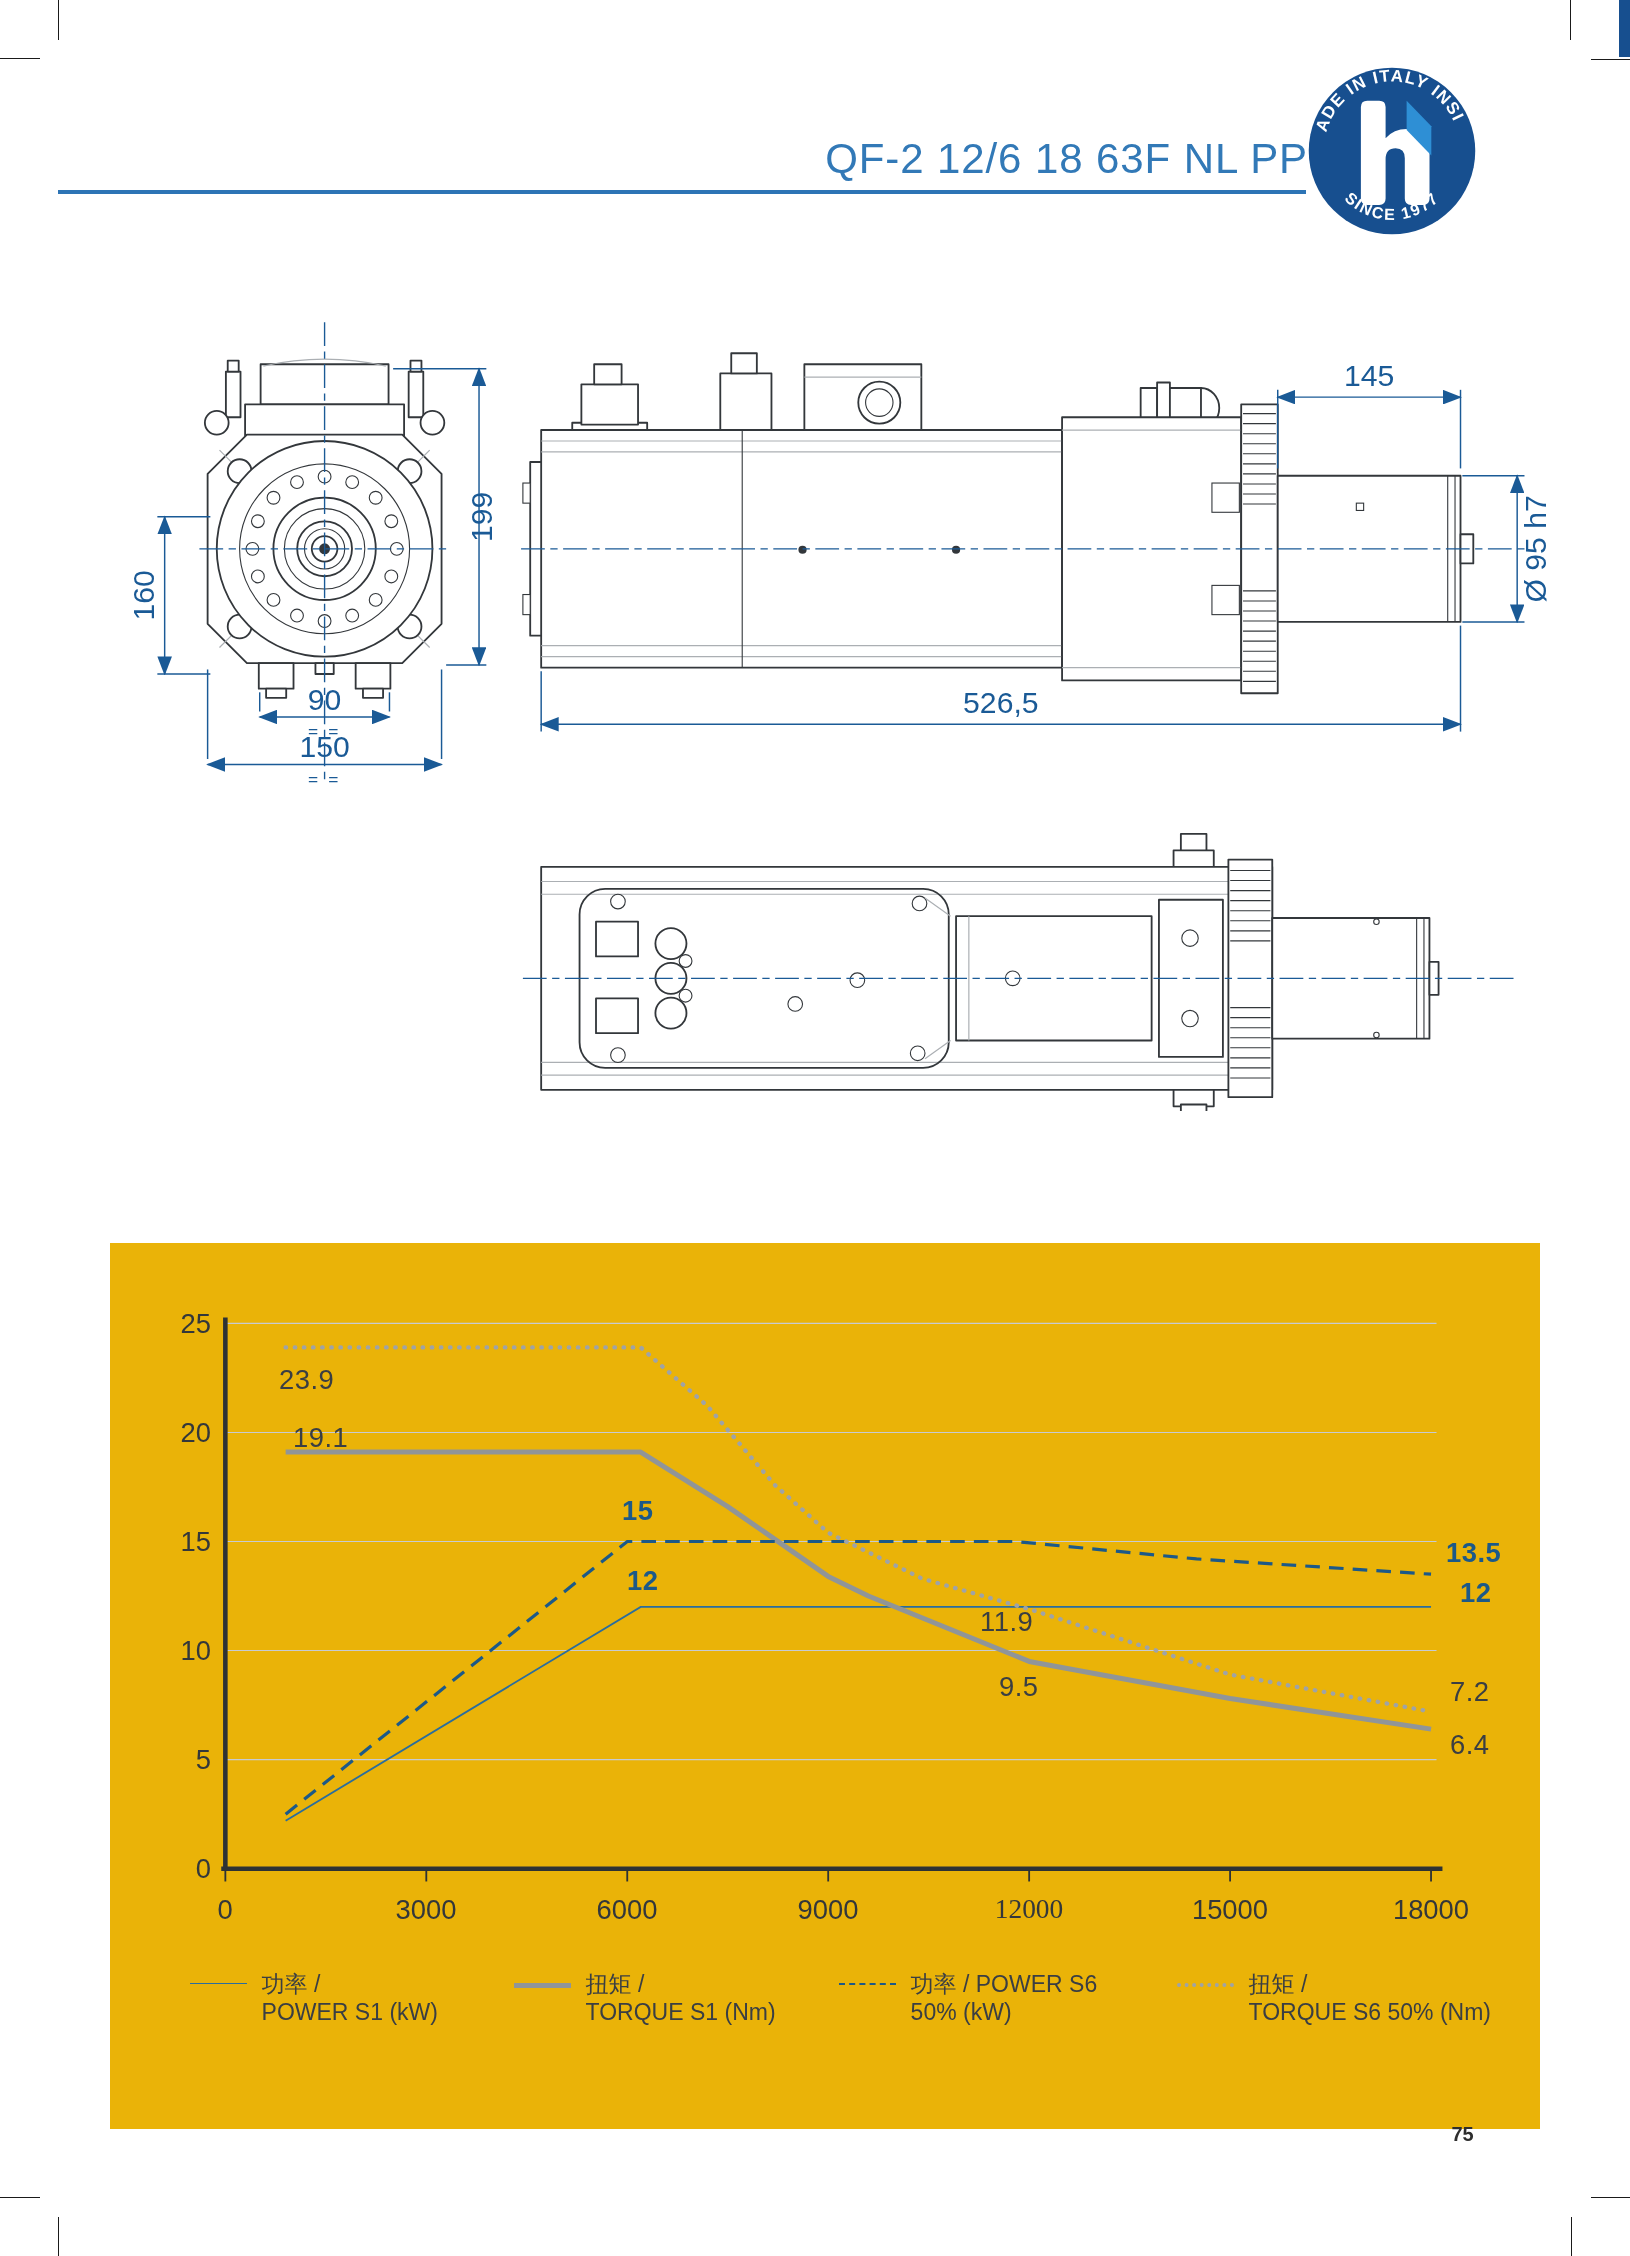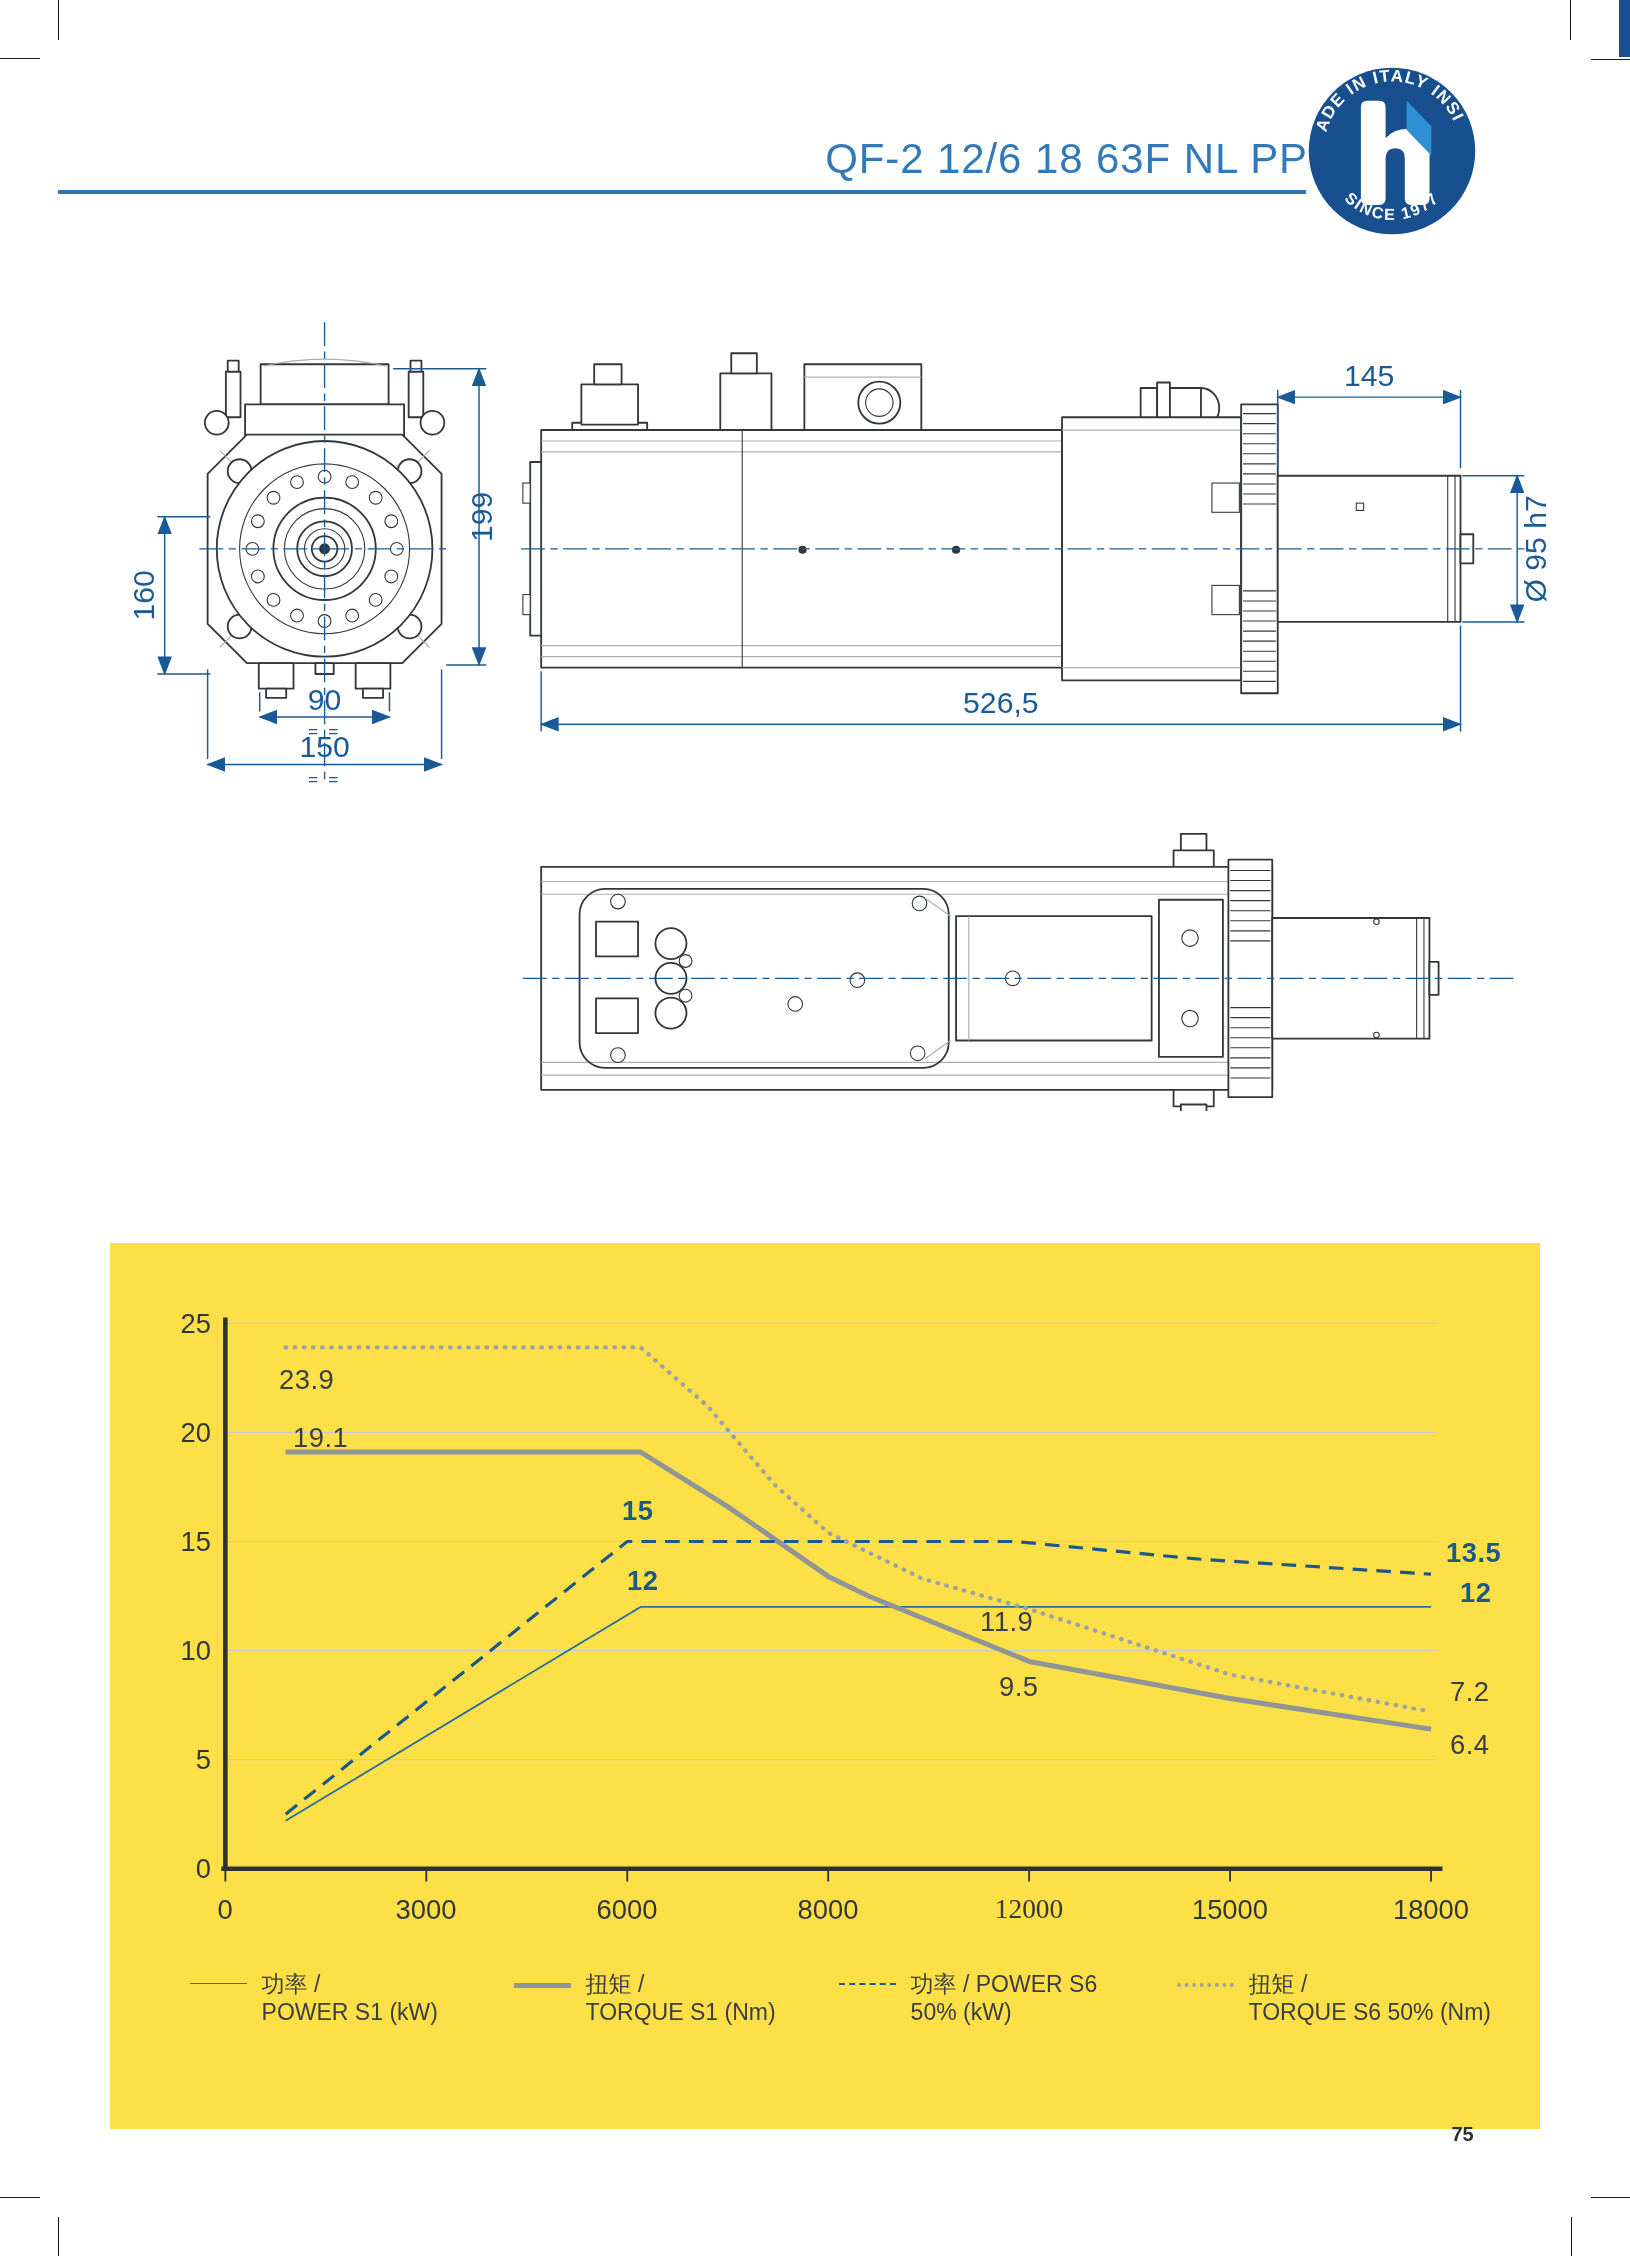--- a/index.html
+++ b/index.html
@@ -21,21 +21,21 @@
   .df{fill:#33373B;stroke:none;}
   .cl{stroke:#1A5A96;stroke-width:1.5;fill:none;stroke-dasharray:26 6 8 6;}
   .dim{stroke:#1A5A96;stroke-width:1.6;fill:none;}
   .dimtext{fill:#1A5A96;font-size:33px;font-family:"Liberation Sans",sans-serif;}
   .dimeq{fill:#1A5A96;font-size:19px;letter-spacing:3px;font-family:"Liberation Sans",sans-serif;}
   
   .section-bar{position:absolute;left:110px;top:1177px;width:1430px;height:66px;background:#2296D2;}
   .section-title{position:absolute;left:41px;top:9.1px;font-size:26.5px;font-weight:bold;
         letter-spacing:0.9px;color:#ffffff;}
   .section-subtitle{position:absolute;left:41px;top:37px;font-size:24px;color:rgba(255,255,255,0.55);}
-  .panel{position:absolute;left:110px;top:1243px;width:1430px;height:886px;background:#fde047;}
+  .panel{position:absolute;left:110px;top:1243px;width:1430px;height:886px;background:#eab308;}
   .panel svg{position:absolute;left:0;top:0;}
   .grid{stroke:#C7CBD2;stroke-width:1.2;}
   .tick{stroke:#2E3234;stroke-width:2;}
   .axis{stroke:#2E3234;stroke-width:5;stroke-linecap:square;fill:none;}
   .s-solid-thin{stroke:#2A6D9E;stroke-width:2;fill:none;}
   .s-solid-thick{stroke:#909598;stroke-width:5.5;fill:none;stroke-linejoin:round;}
   .s-dashed{stroke:#1C5988;stroke-width:3.5;fill:none;stroke-dasharray:16 10;}
   .s-dotted{stroke:#9FA3A6;stroke-width:4.8;fill:none;stroke-dasharray:0.5 9.5;stroke-linecap:round;}
   .ytick{position:absolute;width:64px;text-align:right;font-size:27.4px;color:#33373B;}
   .xtick{position:absolute;width:128px;text-align:center;font-size:27.4px;color:#33373B;}
@@ -335,21 +335,21 @@
     <span class="ytick" style="left:37px;top:65px;">25</span>
     <span class="ytick" style="left:37px;top:174px;">20</span>
     <span class="ytick" style="left:37px;top:283px;">15</span>
     <span class="ytick" style="left:37px;top:392px;">10</span>
     <span class="ytick" style="left:37px;top:501px;">5</span>
     <span class="ytick" style="left:37px;top:610px;">0</span>
 
     <span class="xtick" style="left:51px;top:651px;">0</span>
     <span class="xtick" style="left:252px;top:651px;">3000</span>
     <span class="xtick" style="left:453px;top:651px;">6000</span>
-    <span class="xtick" style="left:654px;top:651px;">8000</span>
+    <span class="xtick" style="left:654px;top:651px;">9000</span>
     <span class="xtick" style="left:855px;top:651px;font-family:Liberation Serif, serif;">12000</span>
     <span class="xtick" style="left:1056px;top:651px;">15000</span>
     <span class="xtick" style="left:1257px;top:651px;">18000</span>
 
     <span class="ann" style="left:169px;top:121px;">23.9</span>
     <span class="ann" style="left:183px;top:179px;">19.1</span>
     <span class="ann blue" style="left:512px;top:252px;">15</span>
     <span class="ann blue" style="left:517px;top:322px;">12</span>
     <span class="ann blue" style="left:1336px;top:294px;">13.5</span>
     <span class="ann blue" style="left:1350px;top:334px;">12</span>

